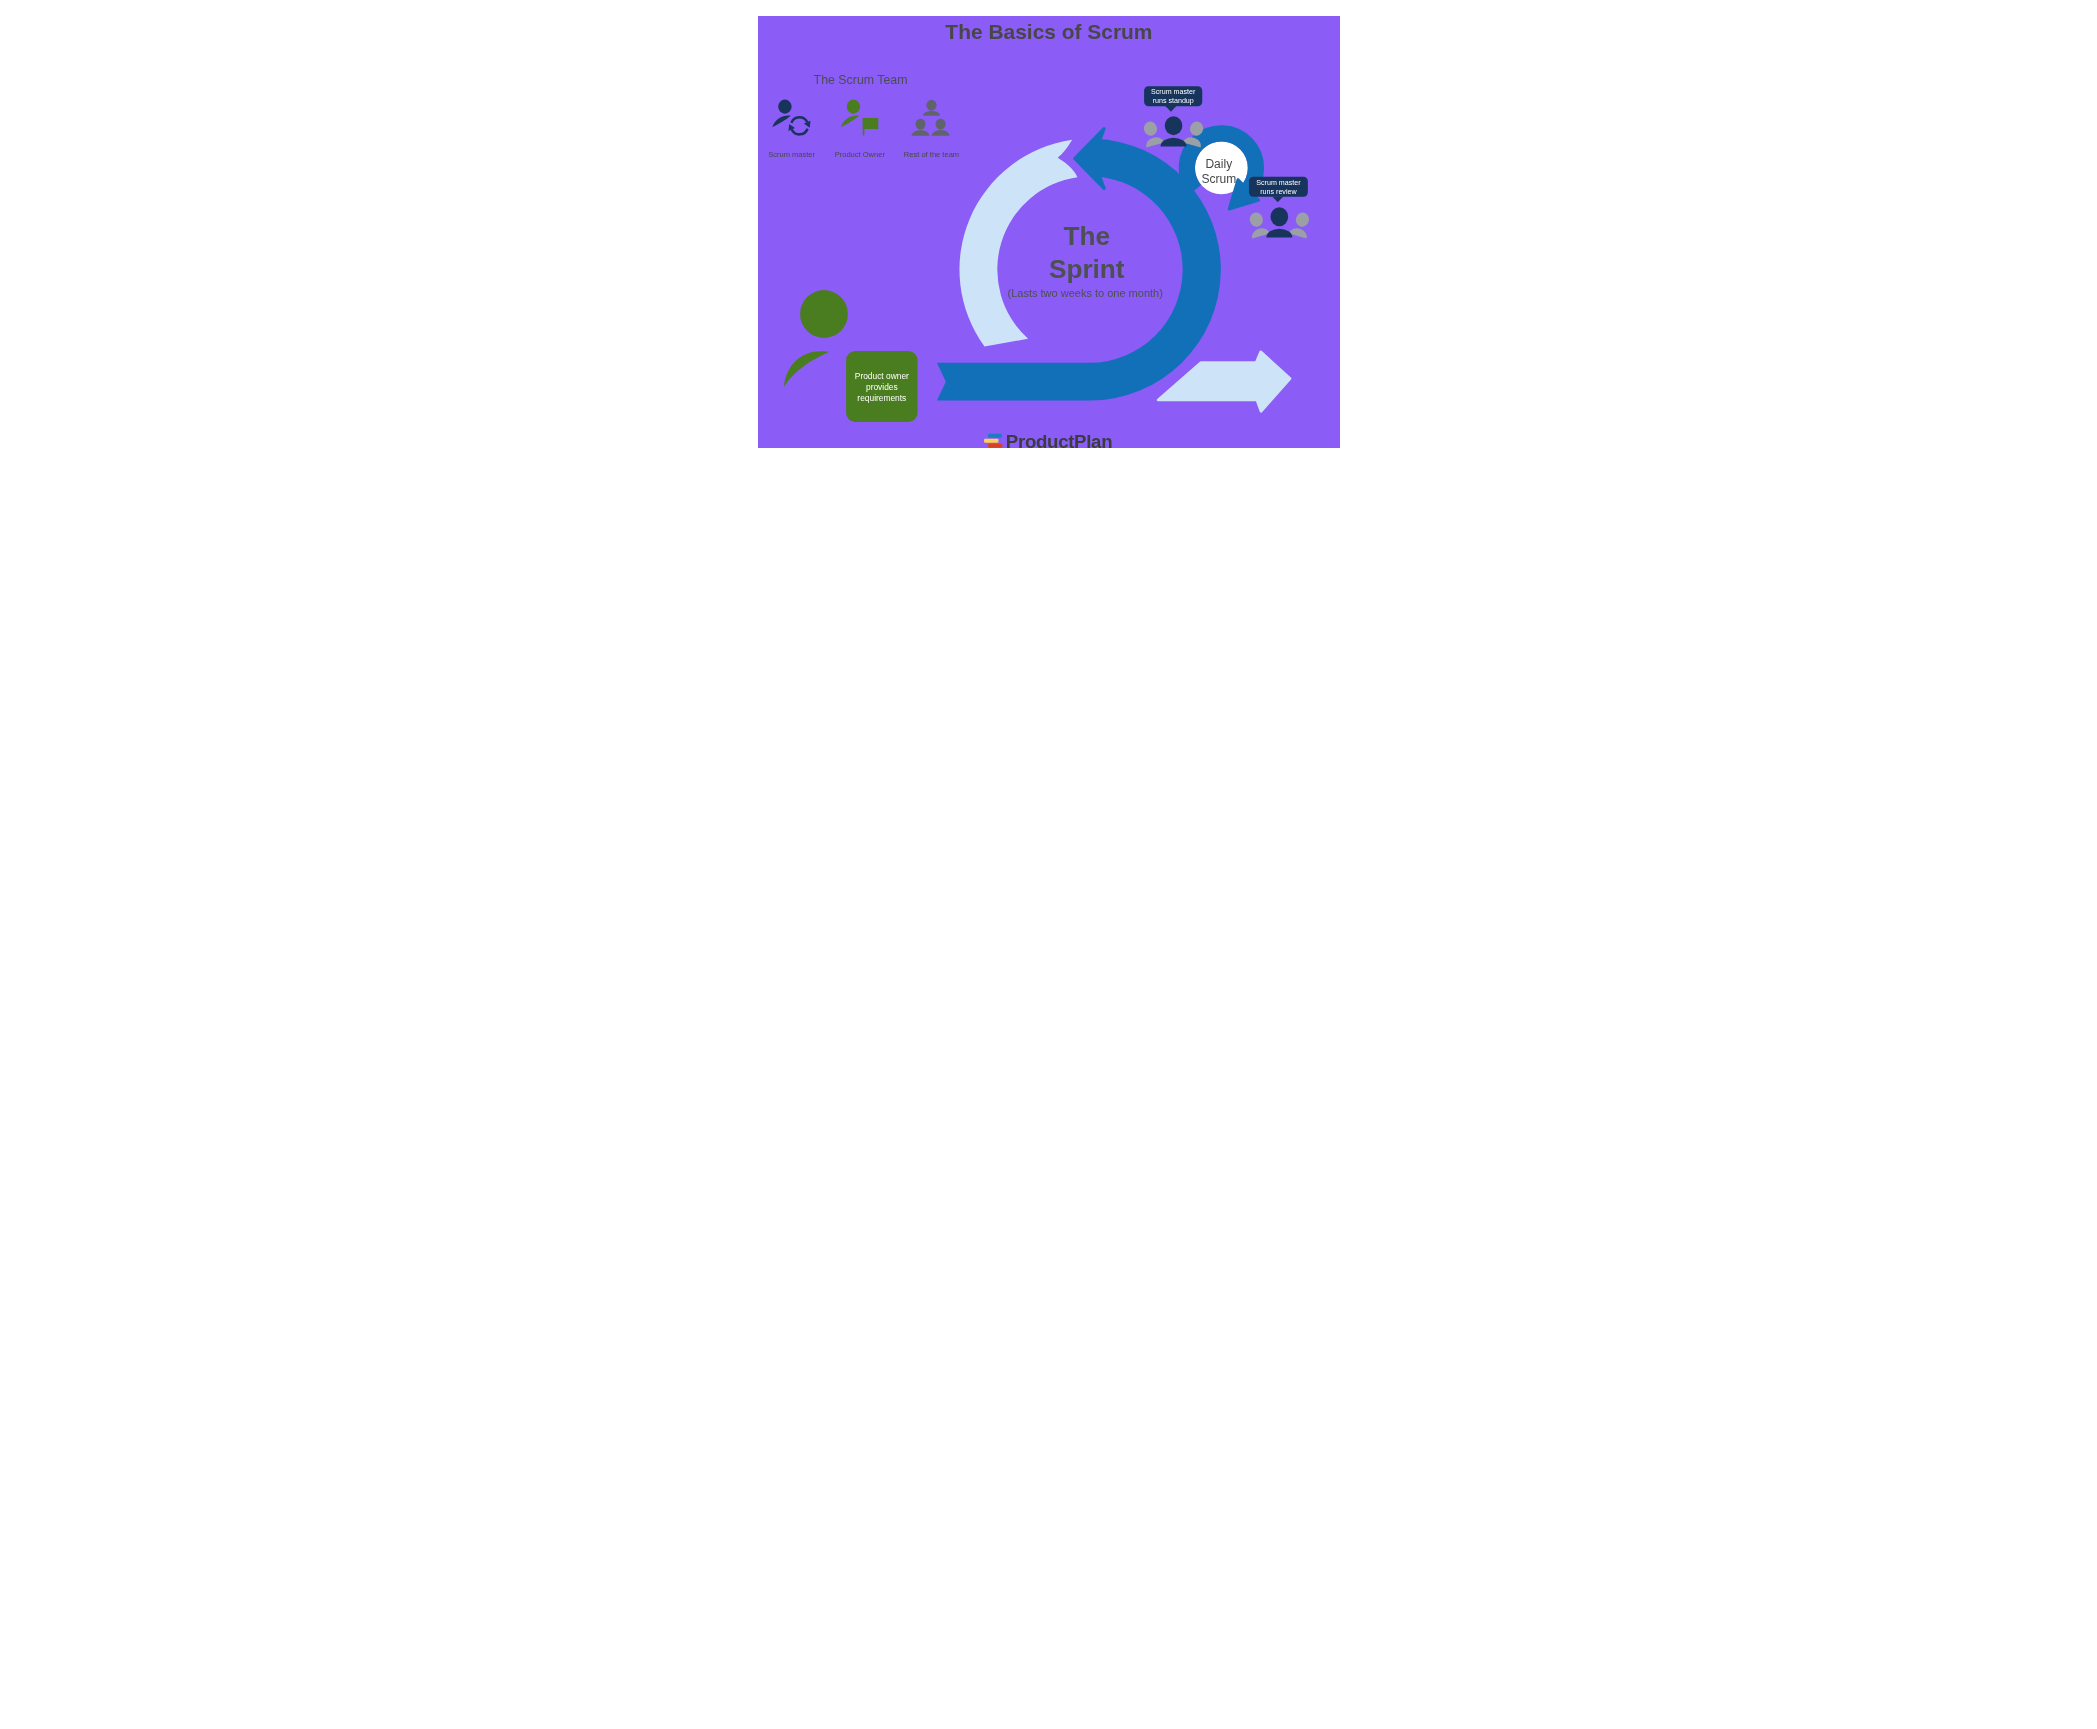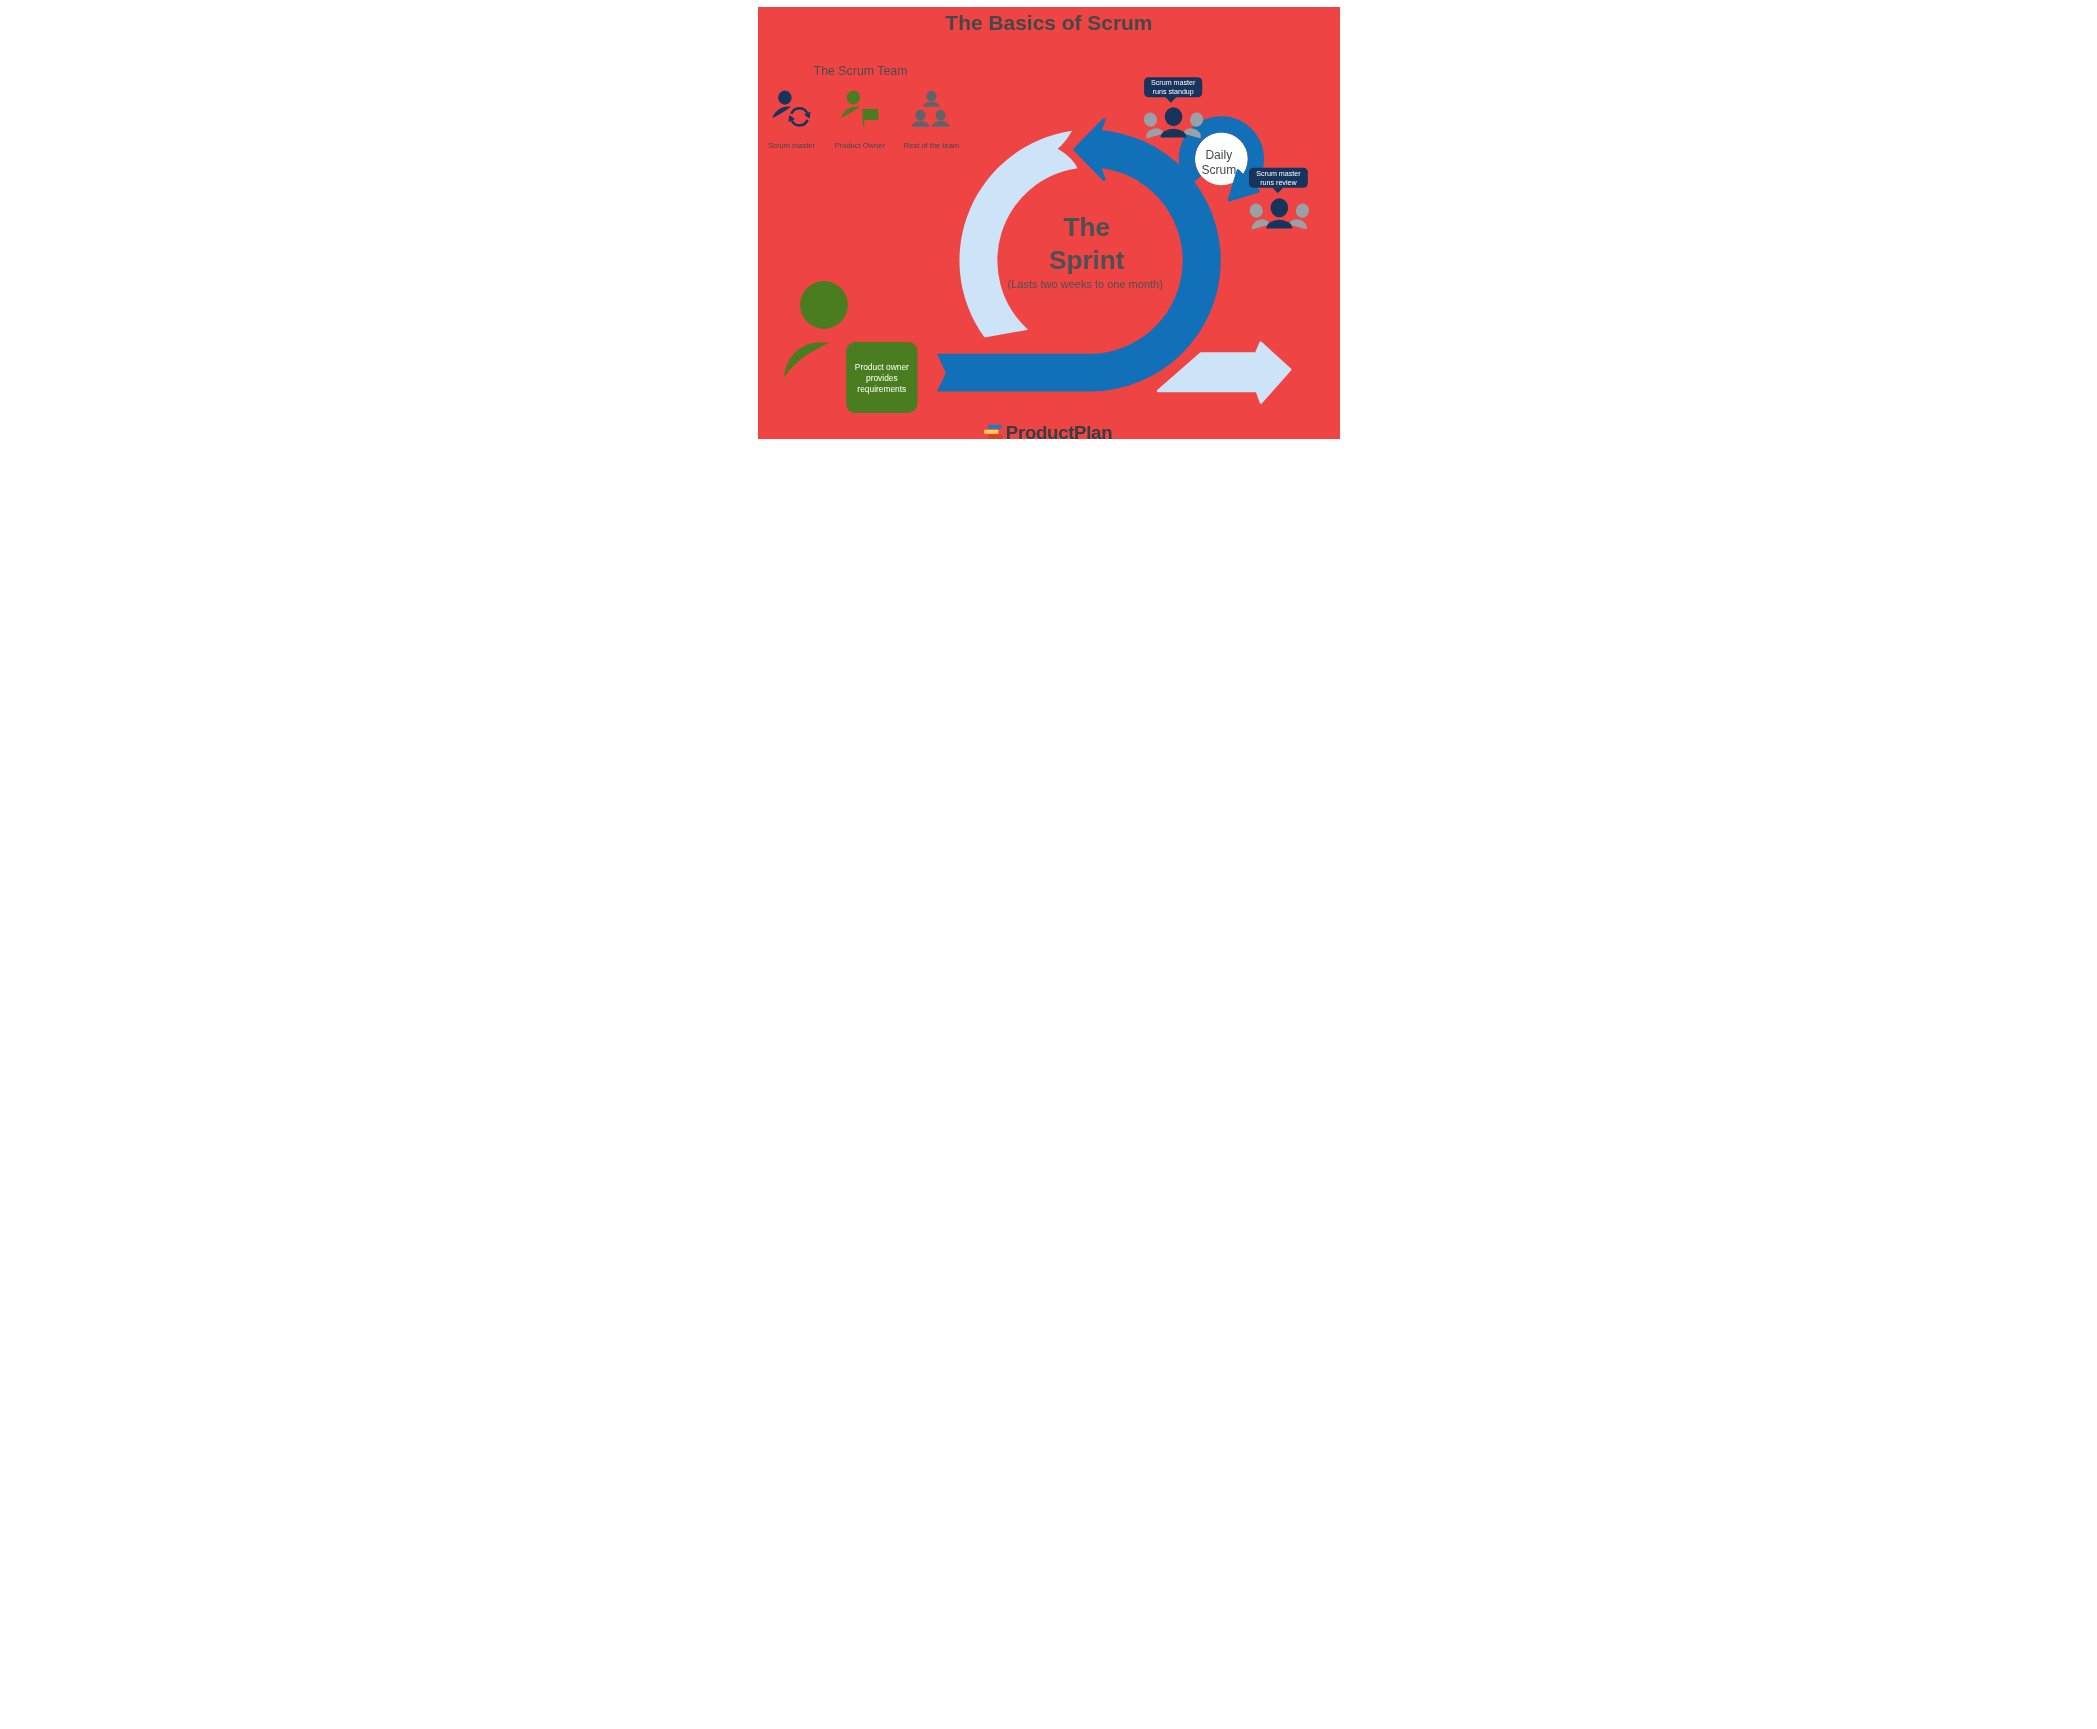--- a/index.html
+++ b/index.html
@@ -1,17 +1,17 @@
 <!DOCTYPE html>
 <html style="font-size:6.7px"><head>
 <meta charset="utf-8">
 <style>
   html,body{margin:0;padding:0;background:#ffffff;}
   body{font-family:"Liberation Sans", sans-serif;}
-  .stage{width:582px;height:432px;margin:7px auto;position:relative;background:#ef4444;overflow:hidden;}
+  .stage{width:582px;height:432px;margin:16px auto;position:relative;background:#8b5cf6;overflow:hidden;}
   .stage svg{width:100%;height:100%;display:block;}
   text{font-family:"Liberation Sans", sans-serif;}
   .t-title{font-size:200px;font-weight:700;fill:#474747;}
   .t-h2{font-size:118px;font-weight:400;fill:#4a4d4f;}
   .t-label{font-size:72px;font-weight:400;fill:#45484a;}
   .t-bubble{font-size:68px;font-weight:400;fill:#ffffff;}
   .t-daily{font-size:115px;font-weight:400;fill:#45484a;}
   .t-sprint{font-size:250px;font-weight:700;fill:#4d5052;}
   .t-sub{font-size:105px;font-weight:400;fill:#4d5052;}
   .t-box{font-size:80px;font-weight:400;fill:#ffffff;}

